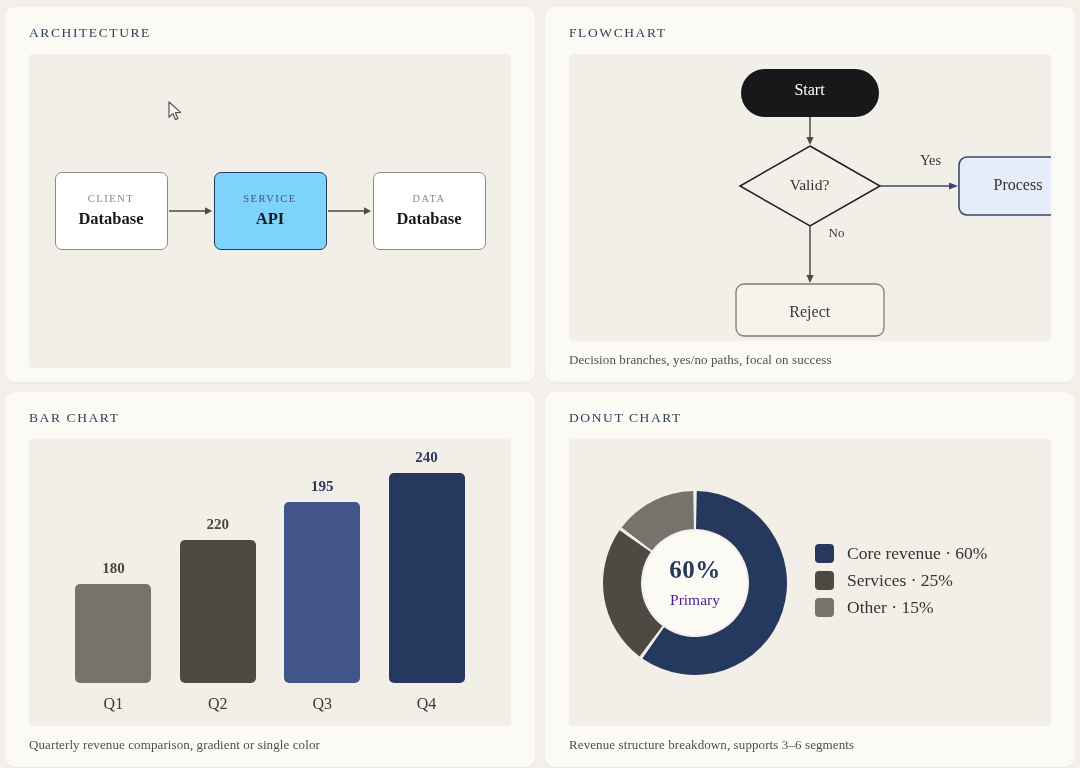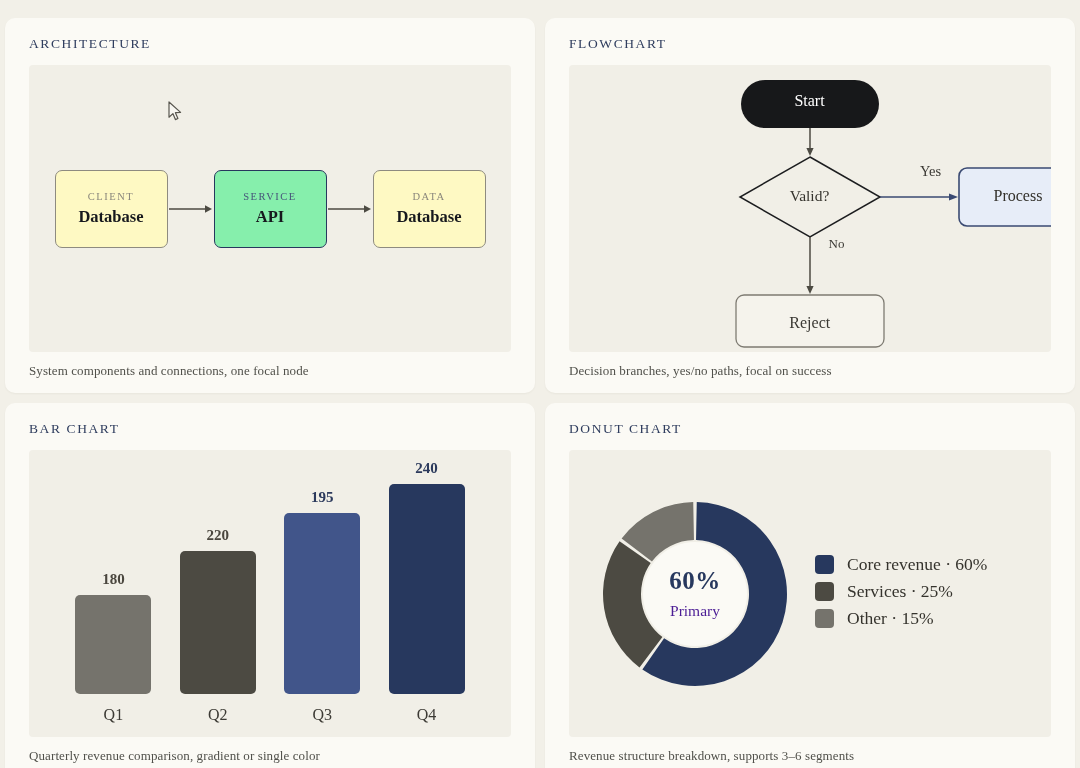--- a/index.html
+++ b/index.html
@@ -17,21 +17,21 @@
     position: relative;
   }
 
   .grid {
     width: 1080px;
     height: 768px;
     display: grid;
     grid-template-columns: 530px 530px;
     grid-template-rows: 375px 375px;
     gap: 10px;
-    padding: 18px 5px;
+    padding: 7px 5px;
     align-content: start;
   }
 
   .card {
     background: #fbfaf5;
     border-radius: 10px;
     padding: 18px 24px 14px 24px;
     display: flex;
     flex-direction: column;
     box-shadow: 0 1px 2px rgba(60,55,40,0.05);
@@ -73,30 +73,30 @@
     display: flex;
     align-items: center;
     justify-content: center;
     gap: 0;
   }
   .arch-node {
     width: 113px;
     height: 78px;
     border-radius: 7px;
     border: 1.2px solid #8e8b80;
-    background: #fef9c3;
+    background: #ffffff;
     display: flex;
     flex-direction: column;
     align-items: center;
     justify-content: center;
     gap: 5px;
   }
   .arch-node.focal {
     border: 1.7px solid #27385e;
-    background: #86efac;
+    background: #7dd3fc;
   }
   .arch-kicker {
     font-size: 10.5px;
     letter-spacing: 1.5px;
     text-transform: uppercase;
     color: #8a877c;
   }
   .arch-node.focal .arch-kicker { color: #46557a; }
   .arch-label {
     font-size: 16.5px;
@@ -214,21 +214,20 @@
           <path d="M37 3.2 L44 7 L37 10.8 Z" fill="#4c4a42"></path>
         </svg>
 
         <div class="arch-node">
           <div class="arch-kicker">DATA</div>
           <div class="arch-label">Database</div>
         </div>
 
       </div>
     </div>
-    <div class="card-caption">System components and connections, one focal node</div>
   </div>
 
   <div class="card">
     <div class="card-title">FLOWCHART</div>
     <div class="canvas">
       <div class="flow-wrap">
         <svg width="100%" height="100%" viewBox="0 0 482 281" preserveAspectRatio="xMidYMid meet">
 
           <rect x="172" y="12" width="138" height="48" rx="24" fill="#17181a"></rect>
 

